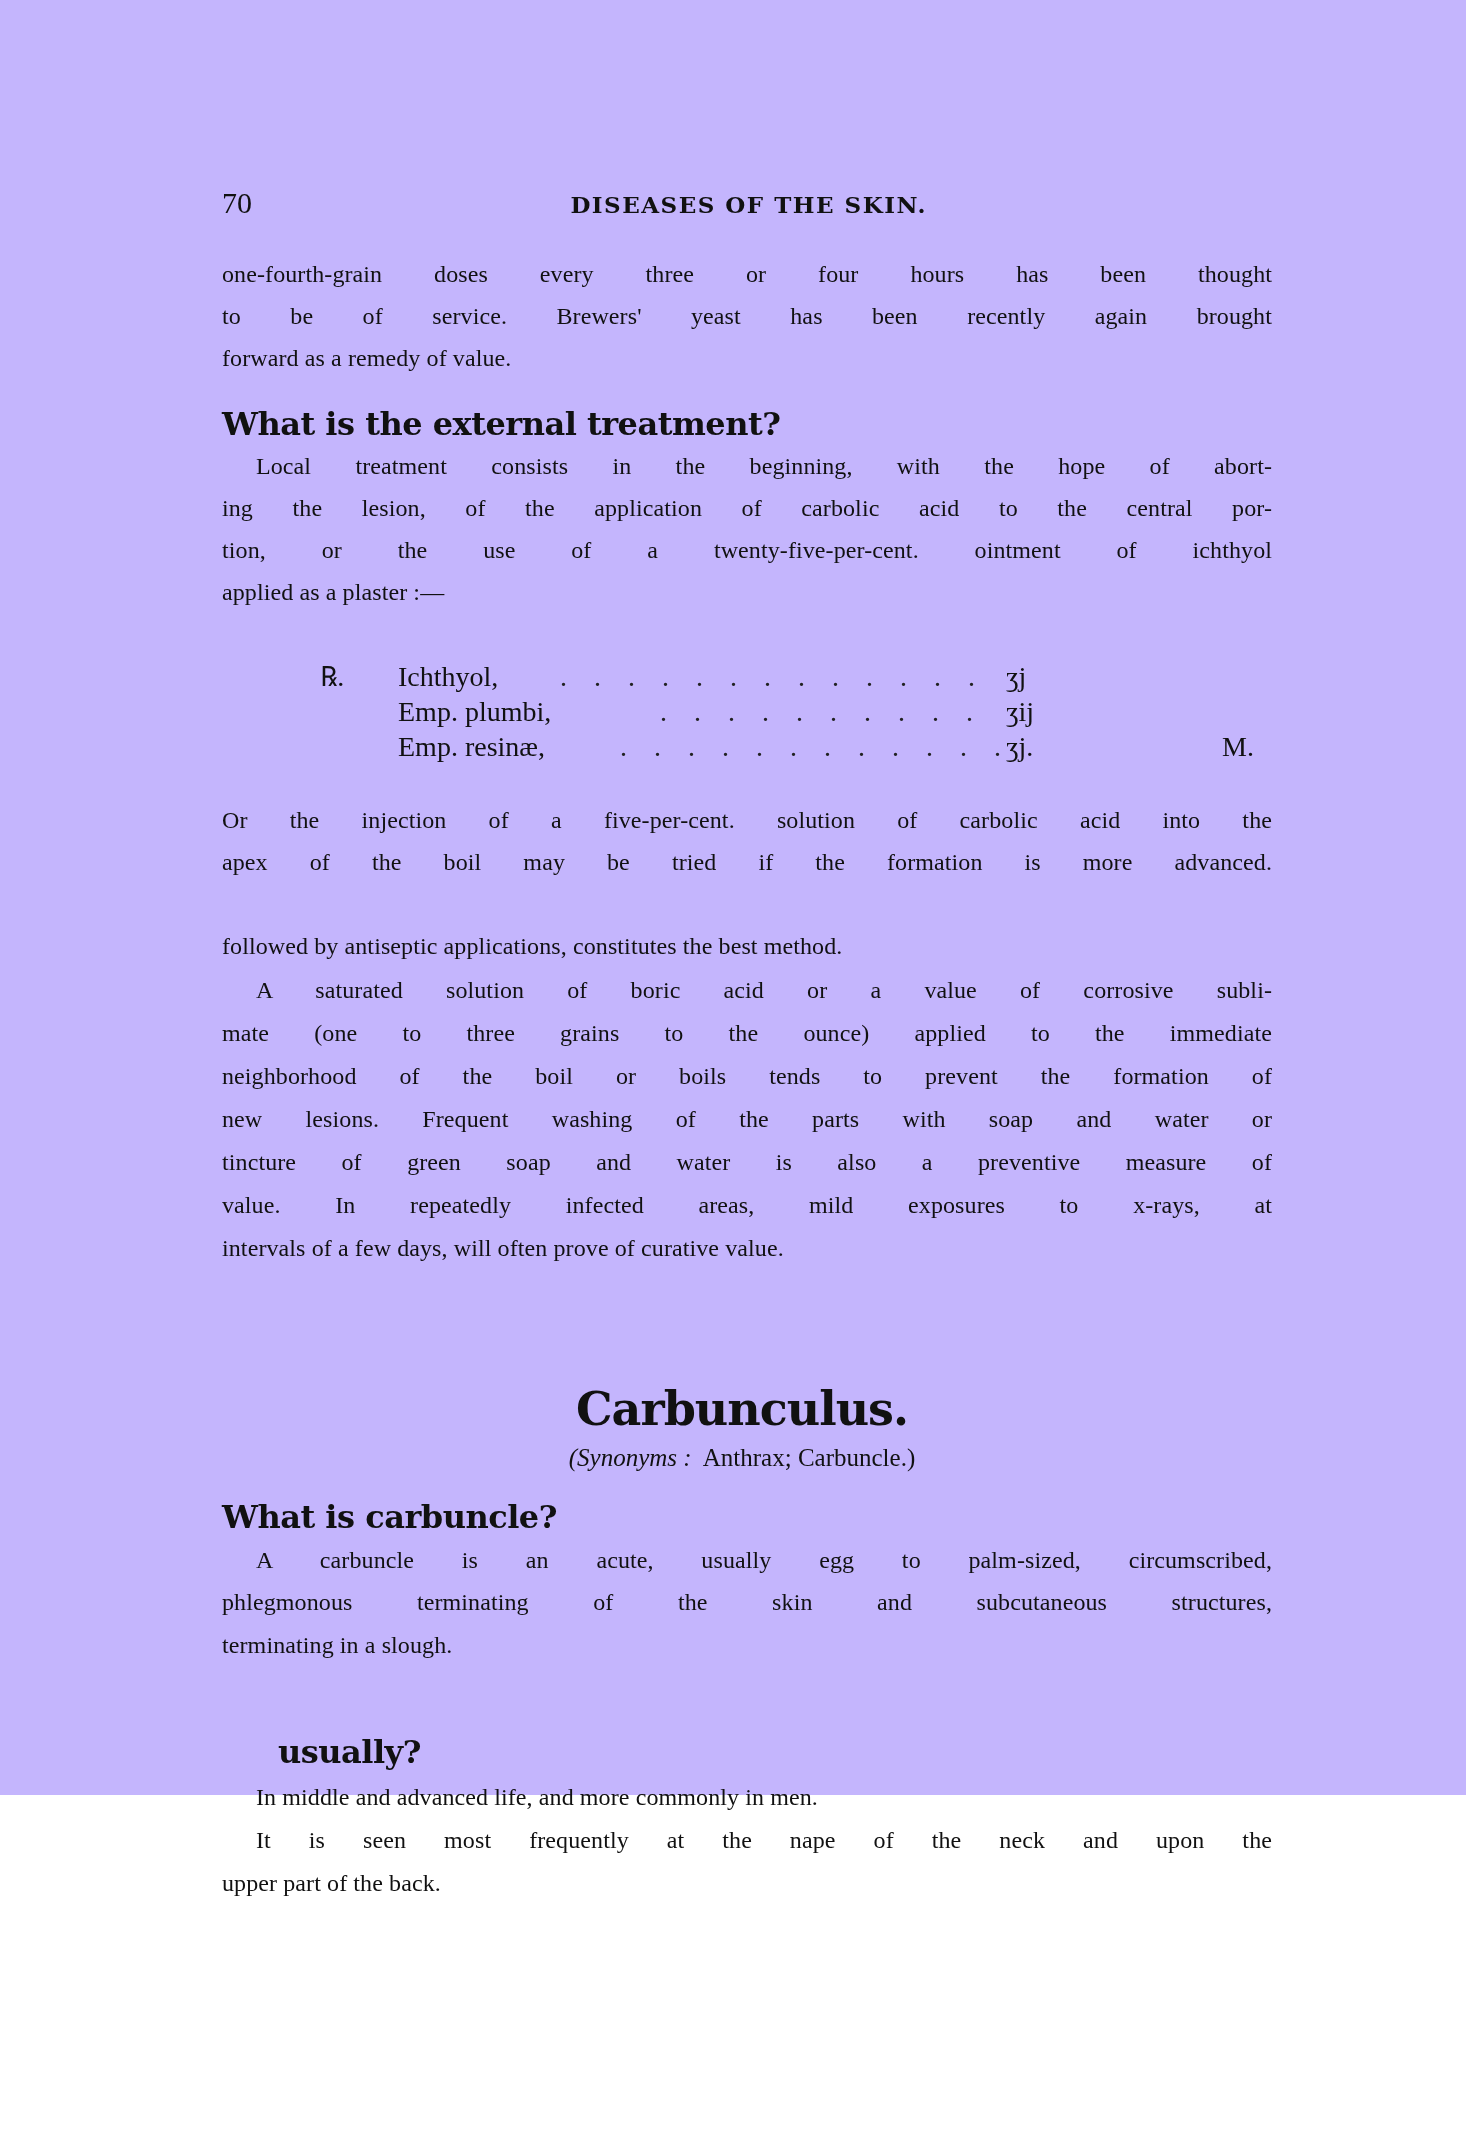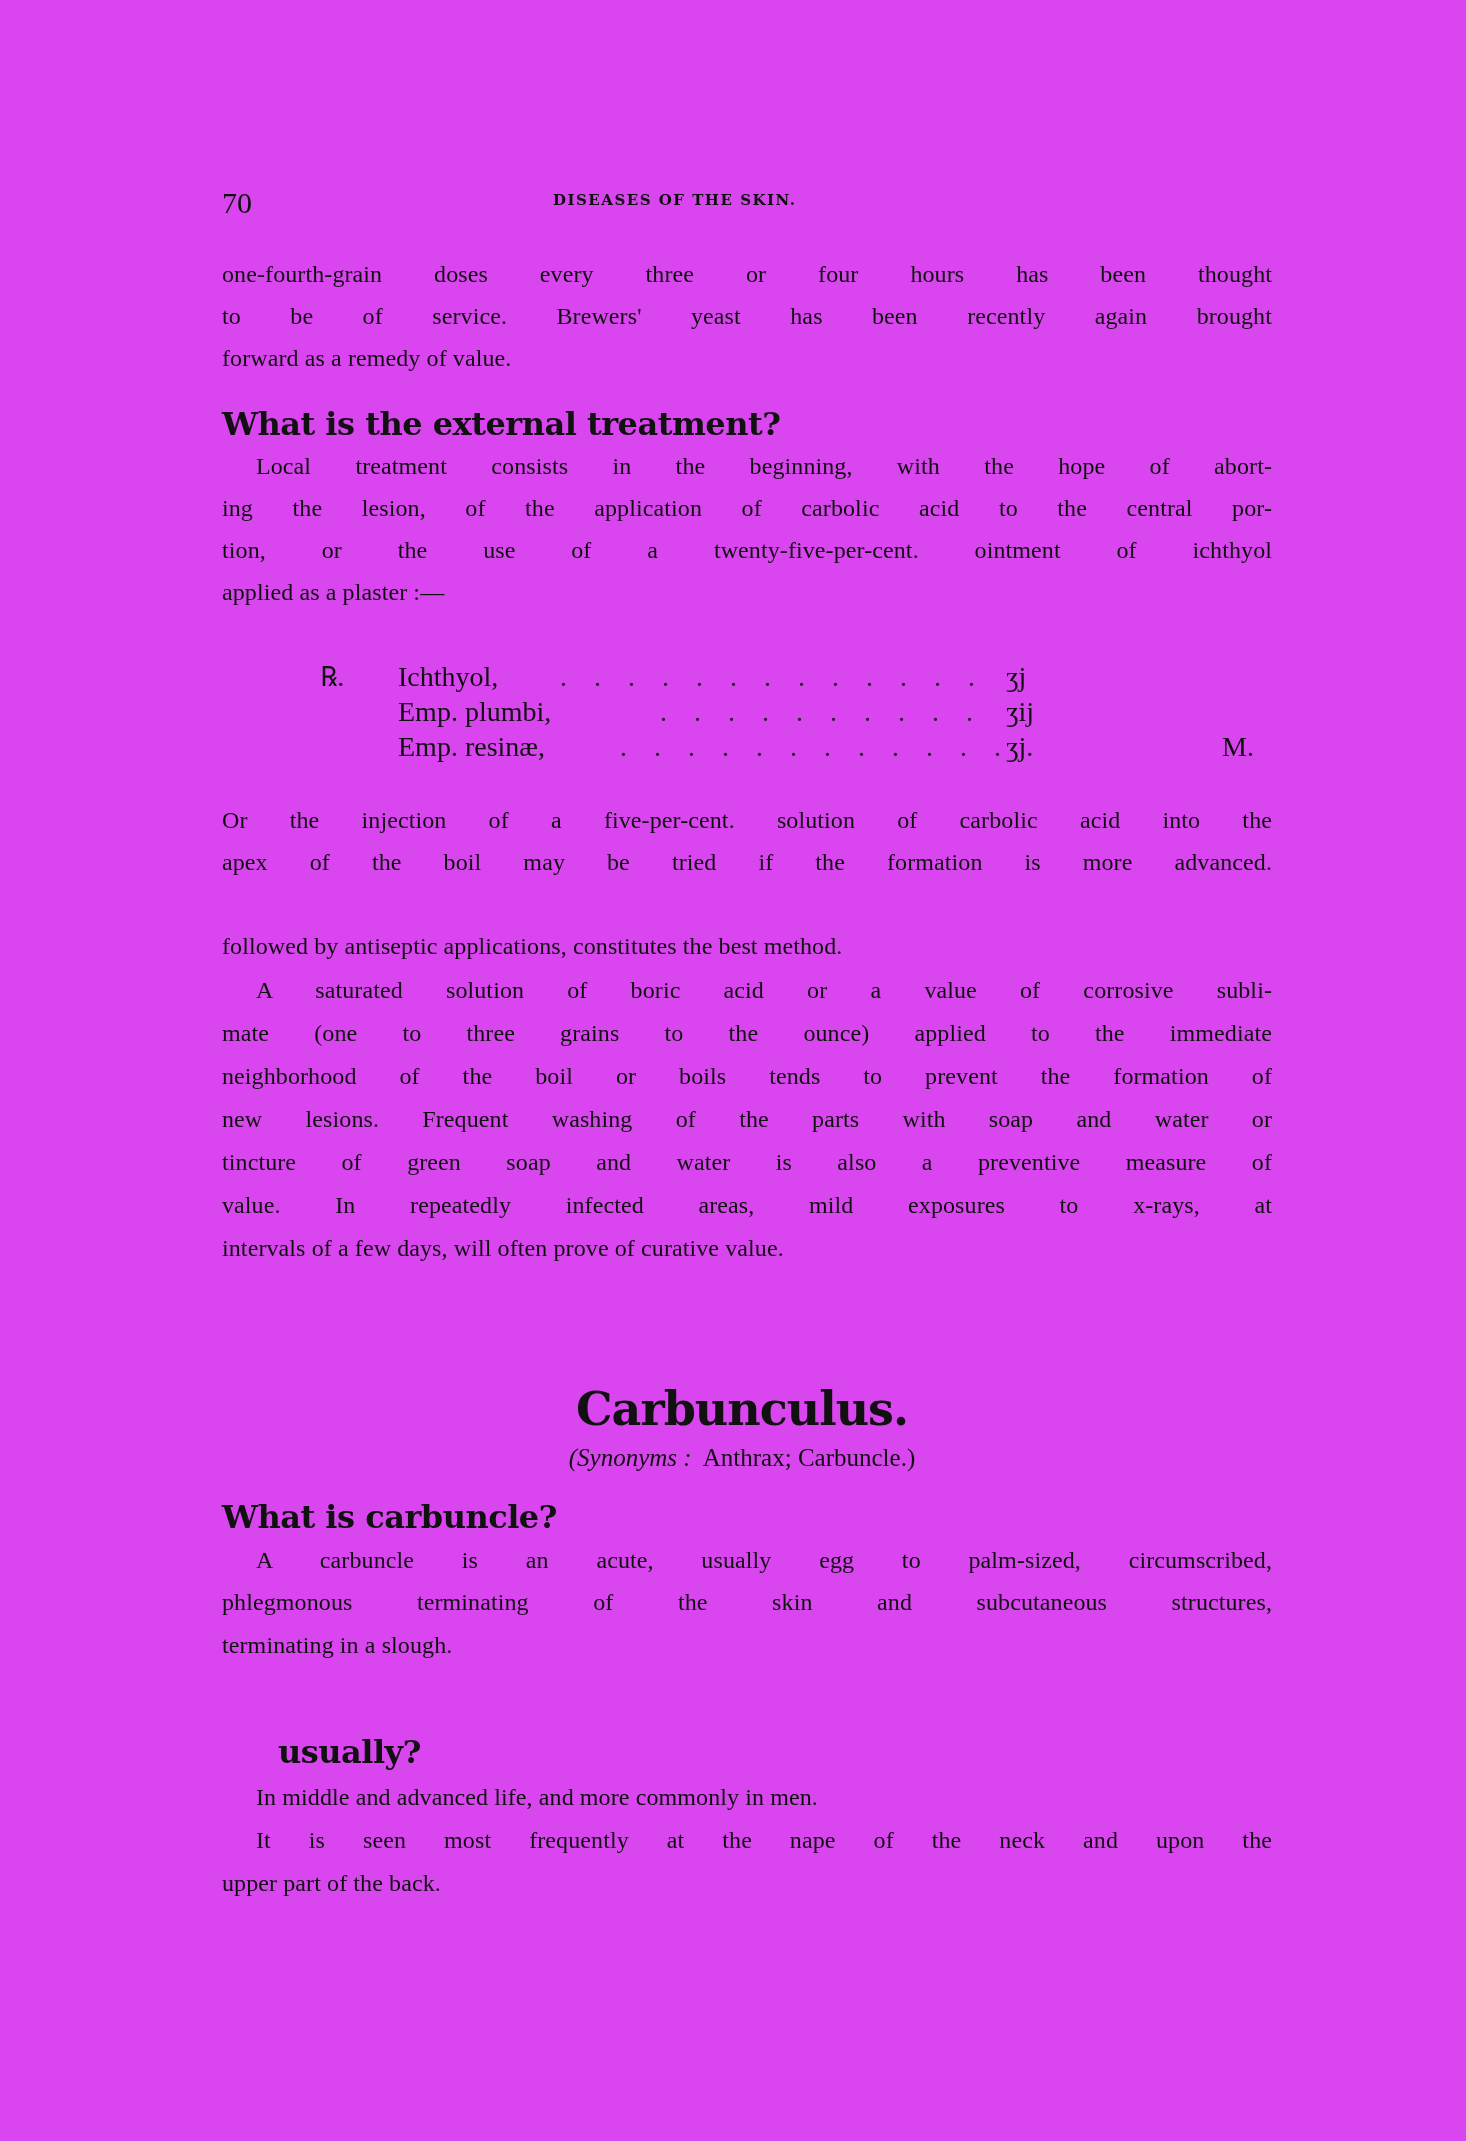--- a/index.html
+++ b/index.html
@@ -11,22 +11,22 @@
       width: 1466px;
       height: 2141px;
       position: relative;
       overflow: hidden;
       color: #111111;
       font-family: "DejaVu Serif", "Liberation Serif", serif;
     }
     .page {
       position: absolute;
       left: 0; top: 0;
-      width: 1466px; height: 2141px;
-      background: #d946ef;
+      width: 1466px; height: 1795px;
+      background: #c4b5fd;
     }
     .line {
       position: absolute;
       left: 222px;
       width: 1050px;
       font-size: 24px;
       line-height: 36px;
       white-space: nowrap;
       font-family: "Liberation Serif", "DejaVu Serif", serif;
       letter-spacing: 0.1px;
@@ -44,25 +44,25 @@
       left: 222px;
       top: 186px;
       font-size: 30px;
       font-family: "Liberation Serif", "DejaVu Serif", serif;
     }
     .running-head {
       position: absolute;
       left: 553px;
       width: 374px;
       top: 191px;
-      font-size: 15px;
+      font-size: 23px;
       font-weight: bold;
       letter-spacing: 1.5px;
       font-family: "DejaVu Serif", serif;
-      text-align: left;
+      text-align: right;
       white-space: nowrap;
     }
     .q {
       position: absolute;
       left: 222px;
       font-size: 32px;
       font-weight: bold;
       line-height: 38px;
       white-space: nowrap;
       font-family: "DejaVu Serif", serif;

